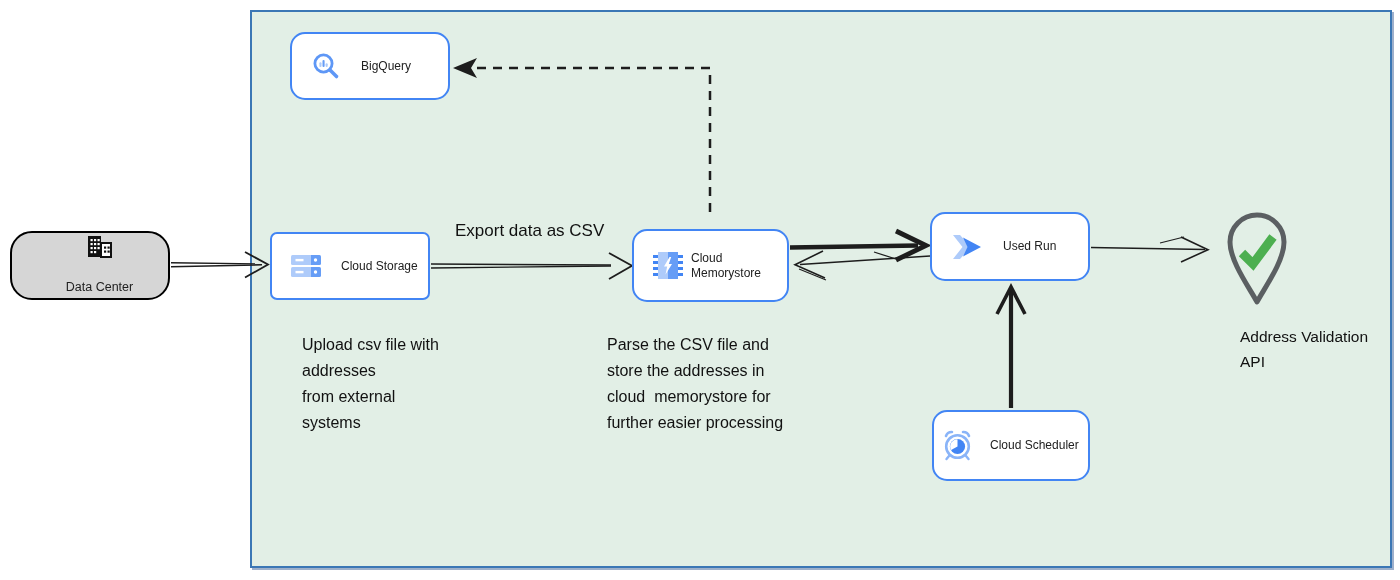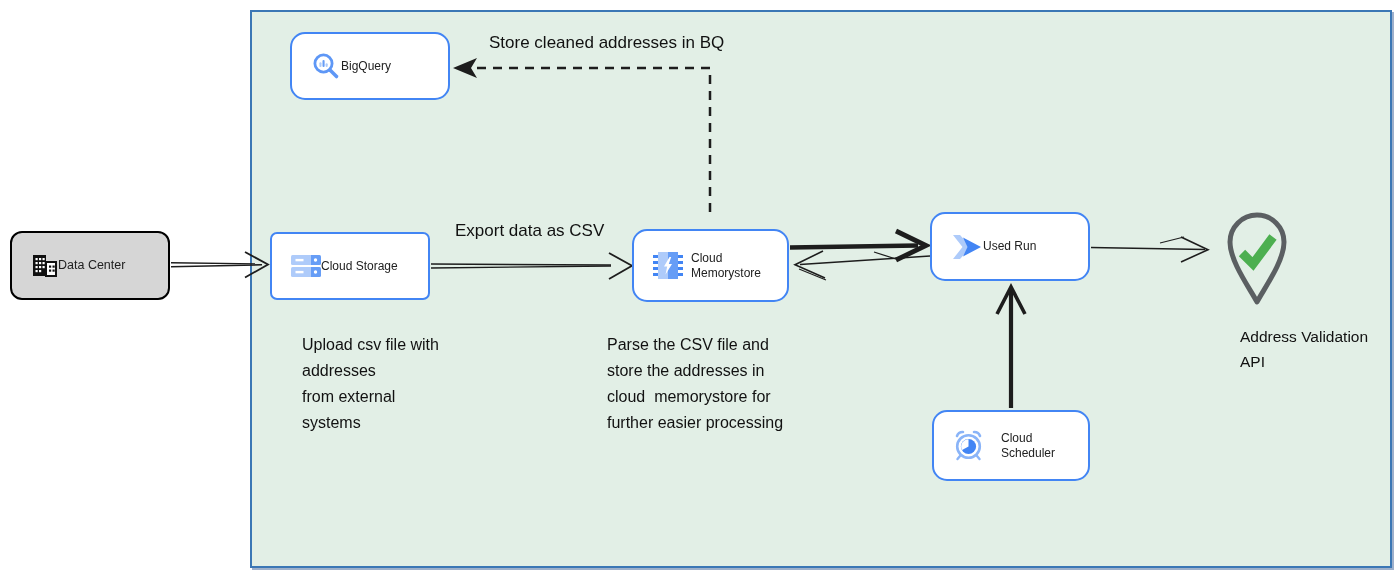--- a/index.html
+++ b/index.html
@@ -13,24 +13,24 @@
     --text_color:#111111;
     --pin_stroke:#5b5f62;
     --check_green:#4caf50;
   }
   *{box-sizing:border-box;margin:0;padding:0}
   body{font-family:"Liberation Sans",sans-serif;background:#ffffff;}
   #canvas{position:relative;width:1400px;height:580px;background:#ffffff;overflow:hidden;}
   .boundary{position:absolute;left:250px;top:10px;width:1142px;height:558px;
     background:var(--boundary_fill);border:2px solid var(--boundary_border);
     box-shadow:2px 2px 0 rgba(40,80,140,.45);}
-  .node{position:absolute;display:flex;align-items:center;padding-left:19px;
+  .node{position:absolute;display:flex;align-items:center;gap:20px;padding-left:19px;
     background:var(--node_fill);border:2px solid var(--node_border);border-radius:15px;}
   .node .label{font-size:12px;color:#212121;line-height:1.25;}
-  .node.dc{background:var(--datacenter_fill);border:2px solid var(--datacenter_border);border-radius:12px;}
+  .node.dc{background:var(--datacenter_fill);border:2px solid var(--datacenter_border);border-radius:22px;flex-direction:column;}
   .icon{display:inline-flex;flex-shrink:0;}
   .ann{position:absolute;color:var(--text_color);white-space:pre-wrap;}
   .ann.big{font-size:17px;}
   .ann.para{font-size:16px;line-height:26px;}
   svg.connectors{position:absolute;left:0;top:0;pointer-events:none;}
   .pin{position:absolute;left:1219px;top:208px;}
 </style>
 </head>
 <body>
 
@@ -169,21 +169,21 @@
   <div class="node" style="left:930px;top:212px;width:160px;height:69px;">
     <span class="icon">
       <svg width="32" height="28" viewBox="0 0 32 28">
         <polygon points="2,2 9,2 20,14 9,26 2,26 11.5,14" fill="#aecbfa"></polygon>
         <polygon points="12,4.5 30,14 12,23.5 16.5,14" fill="#4285f4"></polygon>
       </svg>
     </span>
     <span class="label">Used Run</span>
   </div>
 
-  <div class="node" style="left:932px;top:410px;width:158px;height:71px;gap:17px;">
+  <div class="node" style="left:932px;top:410px;width:158px;height:71px;gap:17px;padding-left:8px;">
     <span class="icon">
       <svg width="31" height="31" viewBox="0 0 31 31">
         <path d="M4,6 A6,6 0 0 1 10,2" stroke="#8ab4f8" stroke-width="2.6" fill="none" stroke-linecap="round"></path>
         <path d="M27,6 A6,6 0 0 0 21,2" stroke="#8ab4f8" stroke-width="2.6" fill="none" stroke-linecap="round"></path>
         <line x1="7" y1="26" x2="4.5" y2="29" stroke="#8ab4f8" stroke-width="2.4" stroke-linecap="round"></line>
         <line x1="24" y1="26" x2="26.5" y2="29" stroke="#8ab4f8" stroke-width="2.4" stroke-linecap="round"></line>
         <circle cx="15.5" cy="16.5" r="11.3" fill="#fff" stroke="#8ab4f8" stroke-width="2.6"></circle>
         <circle cx="15.5" cy="16.5" r="7.6" fill="#4285f4"></circle>
         <path d="M15.5,16.5 L15.5,9.2 A7.3,7.3 0 0 0 9.1,20.1 Z" fill="#fff"></path>
       </svg>
@@ -192,21 +192,20 @@
   </div>
 
   <div class="pin">
     <svg width="76" height="100" viewBox="0 0 76 100">
       <path d="M38,94 C32,82 11,54 11,34 A27,27 0 1 1 65,34 C65,54 44,82 38,94 Z" fill="none" stroke="#5b5f62" stroke-width="5" stroke-linejoin="round"></path>
       <polyline points="23,45 34,56 54,29" fill="none" stroke="#4caf50" stroke-width="9"></polyline>
     </svg>
   </div>
   <div class="ann para" style="left:1240px;top:324px;width:150px;line-height:25px;font-size:15.5px;">Address Validation API</div>
 
-  <div class="ann big" style="left:489px;top:33px;">Store cleaned addresses in BQ</div>
 
   <div class="ann big" style="left:455px;top:221px;">Export data as CSV</div>
 
   <div class="ann para" style="left:270px;top:332px;margin-left:32px;">Upload csv file with
 addresses
 from external
 systems</div>
 
   <div class="ann para" style="left:607px;top:332px;">Parse the CSV file and
 store the addresses in

